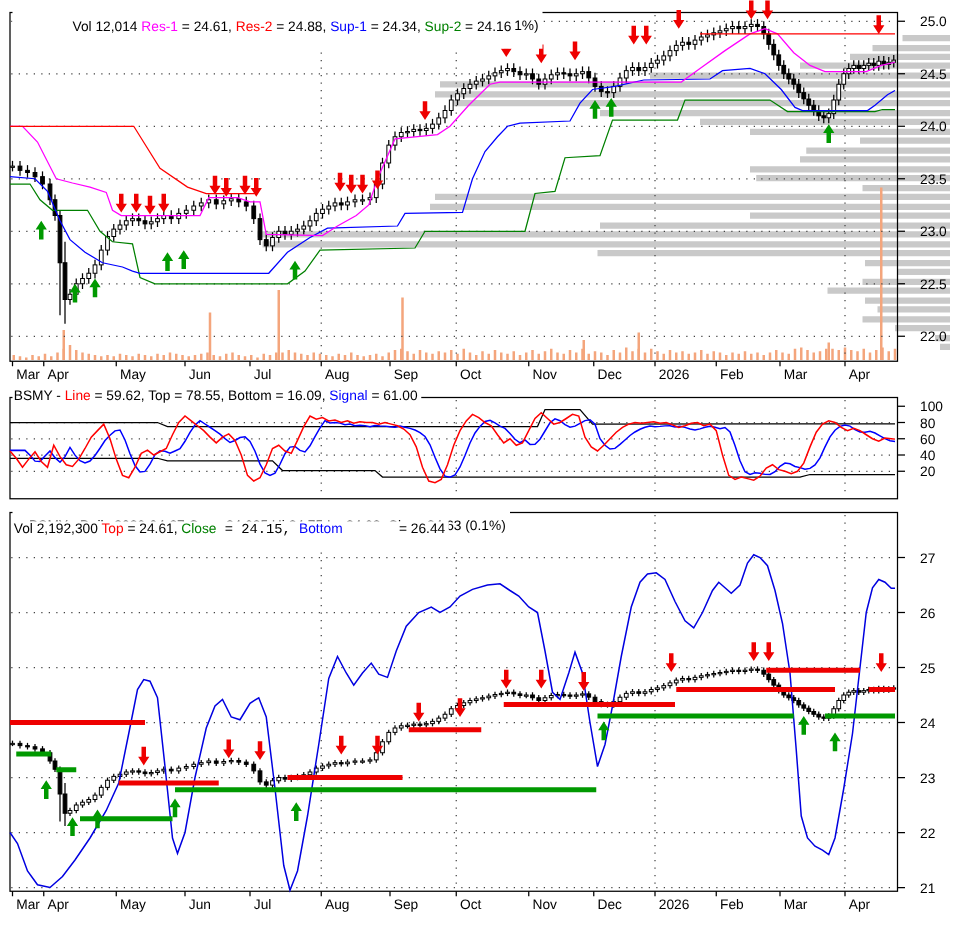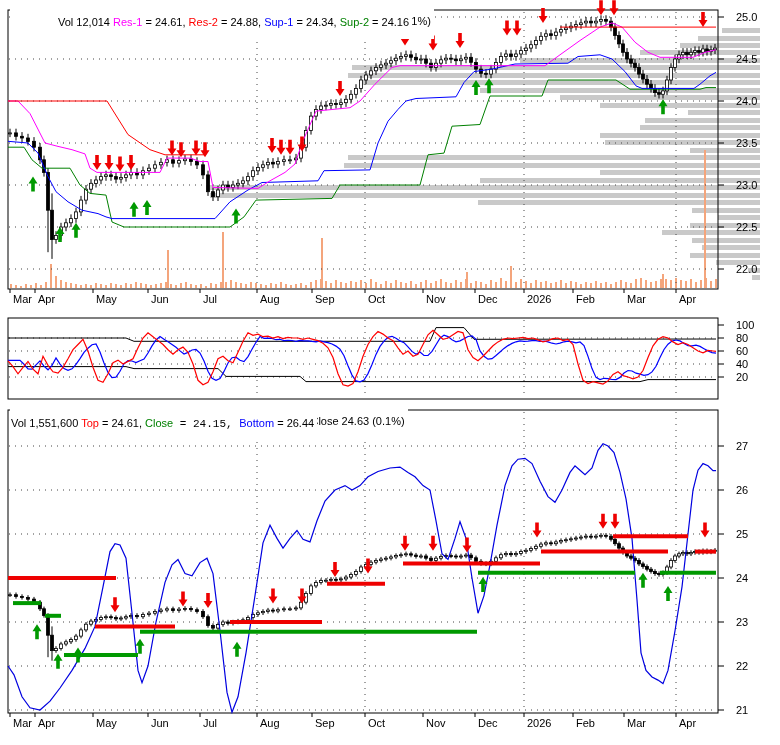--- a/index.html
+++ b/index.html
@@ -988,17 +988,18 @@
         <line x1="624" y1="713" x2="624" y2="717" stroke="#000" stroke-width="1"></line>
         <text x="627" y="727">Mar</text>
         <line x1="676" y1="713" x2="676" y2="717" stroke="#000" stroke-width="1"></line>
         <text x="679" y="727">Apr</text>
       </g>
     </svg>
   <div class="title t1">
     <span>BSMY - Daily 2026-04-27 Open 24.625  High 24.75  Low 24.62  Close 24.63 (0.1%)</span>
   </div>
   <div class="title t2" id="seg0"><span style="color: rgb(0, 0, 0);">Vol 12,014 </span><span style="color: rgb(255, 0, 255);">Res-1</span><span style="color: rgb(0, 0, 0);"> = 24.61, </span><span style="color: rgb(255, 0, 0);">Res-2</span><span style="color: rgb(0, 0, 0);"> = 24.88, </span><span style="color: rgb(0, 0, 255);">Sup-1</span><span style="color: rgb(0, 0, 0);"> = 24.34, </span><span style="color: rgb(0, 128, 0);">Sup-2</span><span style="color: rgb(0, 0, 0);"> = 24.16</span></div>
+  <div class="title t3" id="seg1"><span style="color: rgb(0, 0, 0);">BSMY - </span><span style="color: rgb(255, 0, 0);">Line</span><span style="color: rgb(0, 0, 0);"> = 59.62, Top = 78.55, Bottom = 16.09, </span><span style="color: rgb(0, 0, 255);">Signal</span><span style="color: rgb(0, 0, 0);"> = 61.00</span></div>
   <div class="title t4">
     <span>BSMY - Daily 2026-04-27 Open 24.625,Hi 24.75,Lo 24.62, Close 24.63 (0.1%)</span>
   </div>
-  <div class="title t5" id="seg2"><span style="color: rgb(0, 0, 0);">Vol 1,551,600 </span><span style="color: rgb(255, 0, 0);">Top</span><span style="color: rgb(0, 0, 0);"> = 24.61, </span><span style="color: rgb(0, 128, 0);">Close</span><span style="color: rgb(0, 0, 0); font-family: Liberation Mono, monospace;"> = 24.15, </span><span style="color: rgb(0, 0, 255);">Bottom</span><span style="color: rgb(0, 0, 0);"> = 26.44</span></div>
+  <div class="title t5" id="seg2"><span style="color: rgb(0, 0, 0);">Vol 2,192,300 </span><span style="color: rgb(255, 0, 0);">Top</span><span style="color: rgb(0, 0, 0);"> = 24.61, </span><span style="color: rgb(0, 128, 0);">Close</span><span style="color: rgb(0, 0, 0); font-family: Liberation Mono, monospace;"> = 24.15, </span><span style="color: rgb(0, 0, 255);">Bottom</span><span style="color: rgb(0, 0, 0); margin-left: 42px;"> = 26.44</span></div>
 </div>
 
 </body></html>

